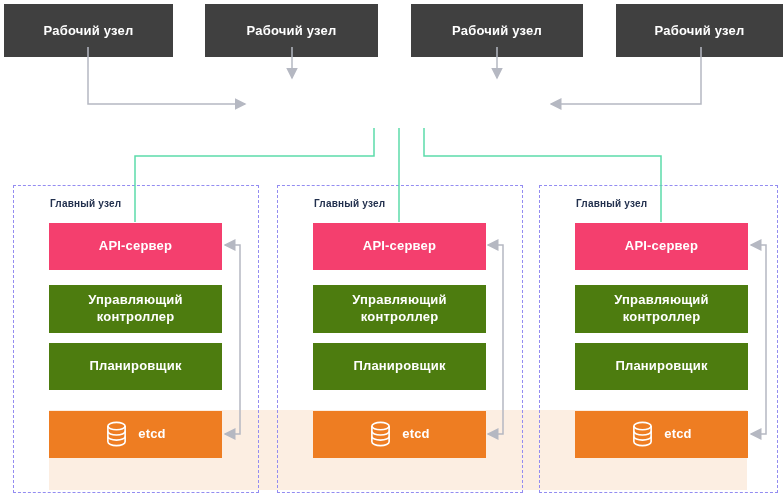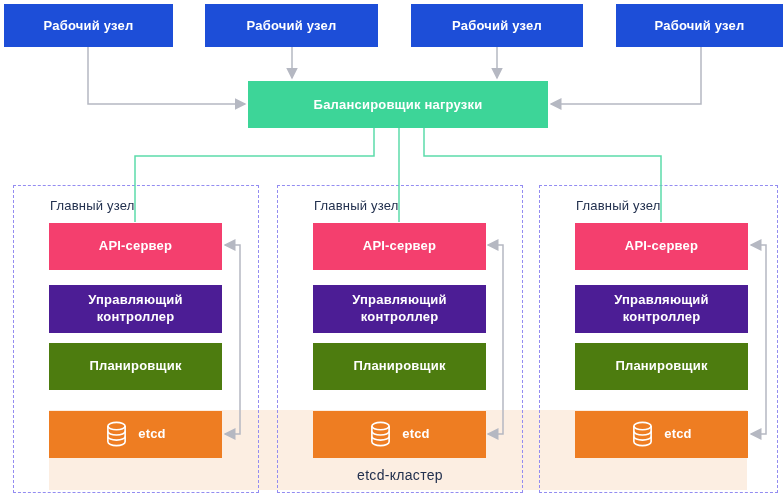--- a/index.html
+++ b/index.html
@@ -6,49 +6,49 @@
   html,body { background:#ffffff; }
   body { font-family:"Liberation Sans", sans-serif; }
   .canvas {
     position:relative; width:783px; height:495px; background:#ffffff; overflow:hidden;
   }
   .node-box {
     position:absolute; display:flex; align-items:center; justify-content:center;
     color:#ffffff; font-size:13px; font-weight:600; letter-spacing:.2px; text-align:center;
     z-index:2;
   }
-  .worker { top:4px; height:43px; background:#1d4ed8; }
+  .worker { top:4px; height:53px; background:#404040; }
   .worker.w0 { left:4px;   width:169px; }
   .worker.w1 { left:205px; width:173px; }
   .worker.w2 { left:411px; width:172px; }
   .worker.w3 { left:616px; width:167px; }
   .lb { left:248px; top:81px; width:300px; height:47px; background:#3DD598; }
   .etcd-band {
     position:absolute; left:49px; top:410px; width:698px; height:80px;
     background:#FCEEE2; z-index:0;
   }
   .master {
     position:absolute; top:185px; width:246px; height:308px;
     border:1px dashed #938CF1; z-index:1;
   }
   .master.m0 { left:13px; }
   .master.m1 { left:277px; }
   .master.m2 { left:539px; width:239px; }
   .master-title {
-    position:absolute; left:36px; top:12px; font-size:13px; font-weight:400;
+    position:absolute; left:36px; top:12px; font-size:10px; font-weight:700;
     color:#22304E; letter-spacing:.2px;
   }
   .comp {
     position:absolute; left:35px; width:173px; height:47px;
     display:flex; align-items:center; justify-content:center; gap:10px;
     color:#ffffff; font-size:13px; font-weight:600; letter-spacing:.2px;
     text-align:center; line-height:1.3; padding:15px 12px;
   }
   .comp.api   { top:37px;  background:#F43F6E; }
-  .comp.ctrl  { top:99px;  height:48px; background:#4c1d95; }
+  .comp.ctrl  { top:99px;  height:48px; background:#4d7c0f; }
   .comp.sched { top:157px; background:#4d7c0f;text-align:right; }
   .comp.etcd  { top:225px; background:#EE7D22; padding:17px 6px; }
   .db-icon { flex:0 0 auto; display:block; }
   .etcd-cluster-label {
     position:absolute; left:277px; top:467px; width:246px; text-align:center;
     font-size:14px; font-weight:500; color:#22304E; letter-spacing:.3px; z-index:2;
   }
   svg.connectors {
     position:absolute; left:0; top:0; z-index:3; pointer-events:none;
   }
@@ -66,23 +66,20 @@
   <div class="node-box worker w1">
     <span>Рабочий узел</span>
   </div>
   <div class="node-box worker w2">
     <span>Рабочий узел</span>
   </div>
   <div class="node-box worker w3">
     <span>Рабочий узел</span>
   </div>
 
-  <div class="node-box lb">
-    <span>Балансировщик нагрузки</span>
-  </div>
 
   <div class="master m0">
     <div class="master-title">Главный узел</div>
     <div class="comp api">
       <span>API-сервер</span>
     </div>
     <div class="comp ctrl">
       <span>Управляющий контроллер</span>
     </div>
     <div class="comp sched">
@@ -136,21 +133,20 @@
       <svg class="db-icon" width="23" height="27" viewBox="0 0 24 28" fill="none" stroke="#ffffff" stroke-width="1.7">
         <ellipse cx="12" cy="5.2" rx="9" ry="3.9"></ellipse>
         <path d="M3 5.2 V21.6 C3 23.8 7 25.6 12 25.6 C17 25.6 21 23.8 21 21.6 V5.2"></path>
         <path d="M3 10.6 C3 12.8 7 14.5 12 14.5 C17 14.5 21 12.8 21 10.6"></path>
         <path d="M3 16 C3 18.2 7 19.9 12 19.9 C17 19.9 21 18.2 21 16"></path>
       </svg>
       <span>etcd</span>
     </div>
   </div>
 
-  <div class="etcd-cluster-label">etcd-кластер</div>
 
   <svg class="connectors" width="783" height="495" viewBox="0 0 783 495">
     <defs>
       <marker id="ag" viewBox="0 0 8 8" refX="7" refY="4" markerWidth="8" markerHeight="8" orient="auto-start-reverse">
         <path d="M0 0 L8 4 L0 8 Z" fill="#B5B8C2"></path>
       </marker>
     </defs>
     <g fill="none" stroke="#B5B8C2" stroke-width="1.5">
       <path d="M88 47 V104 H245" marker-end="url(#ag)"></path>
       <path d="M292 47 V78" marker-end="url(#ag)"></path>

